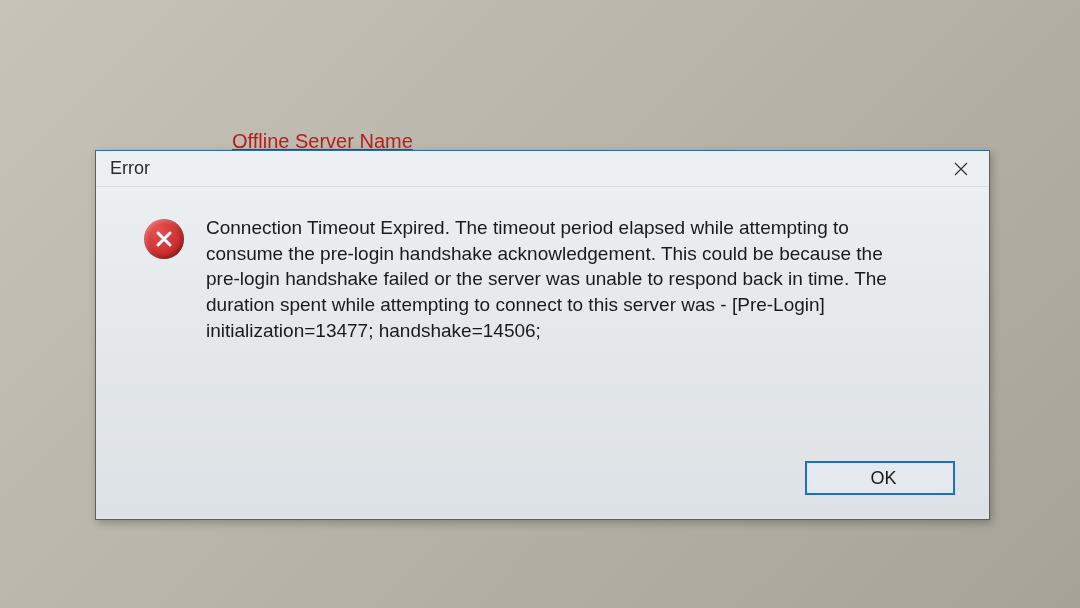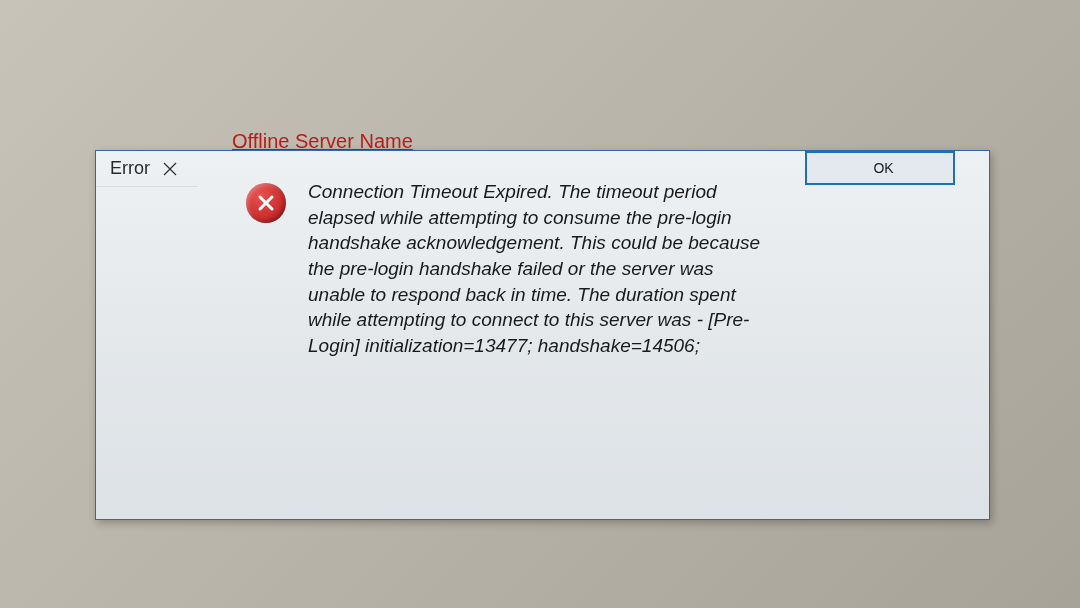--- a/index.html
+++ b/index.html
@@ -23,21 +23,21 @@
       position: absolute;
       top: 150px;
       left: 95px;
       width: 895px;
       height: 370px;
       background: linear-gradient(180deg, #eef1f3 0%, #e4e8eb 50%, #dde2e6 100%);
       border: 1px solid #2a6bb0;
       box-shadow: 2px 3px 8px rgba(0,0,0,0.25);
       z-index: 1;
       display: flex;
-      flex-direction: row;
+      flex-direction: column;
     }
     .titlebar {
       height: 36px;
       display: flex;
       align-items: center;
       justify-content: space-between;
       padding: 0 8px 0 14px;
       border-bottom: 1px solid rgba(0,0,0,0.08);
     }
     .titlebar .title {
@@ -74,33 +74,32 @@
       display: flex;
       align-items: center;
       justify-content: center;
       box-shadow: inset -2px -2px 4px rgba(0,0,0,0.3), inset 2px 2px 4px rgba(255,255,255,0.3);
     }
     .msg {
       font-size: 19px;
       line-height: 1.35;
       color: #1a1a1a;
       max-width: 700px;
-      font-style: italic;
     }
     .footer {
       display: flex;
       justify-content: flex-end;
       padding: 0 34px 24px 0;
     }
     .ok-btn {
       width: 150px;
       height: 34px;
       background: #e3e9ef;
       border: 2px solid #1f6fc0;
-      font-size: 14px;
+      font-size: 18px;
       color: #1a1a1a;
       cursor: default;
       display: flex;
       align-items: center;
       justify-content: center;
       padding-left: 7px;
     }
   </style>
 </head>
 <body>

